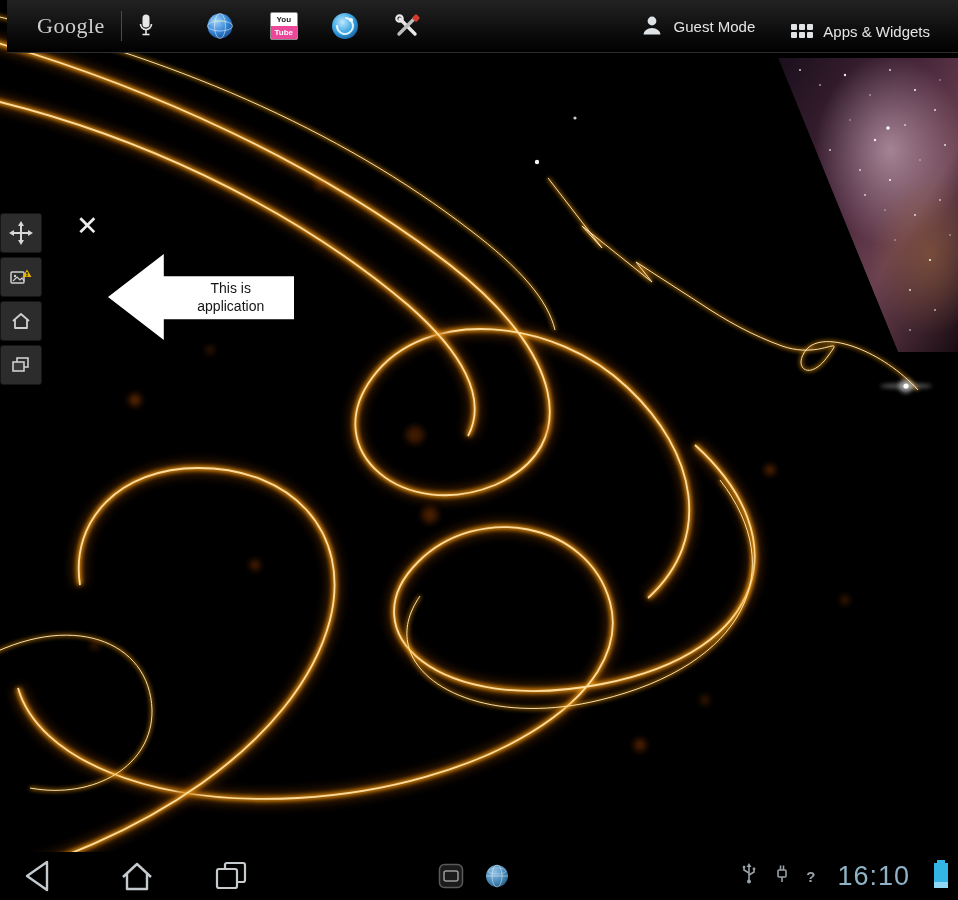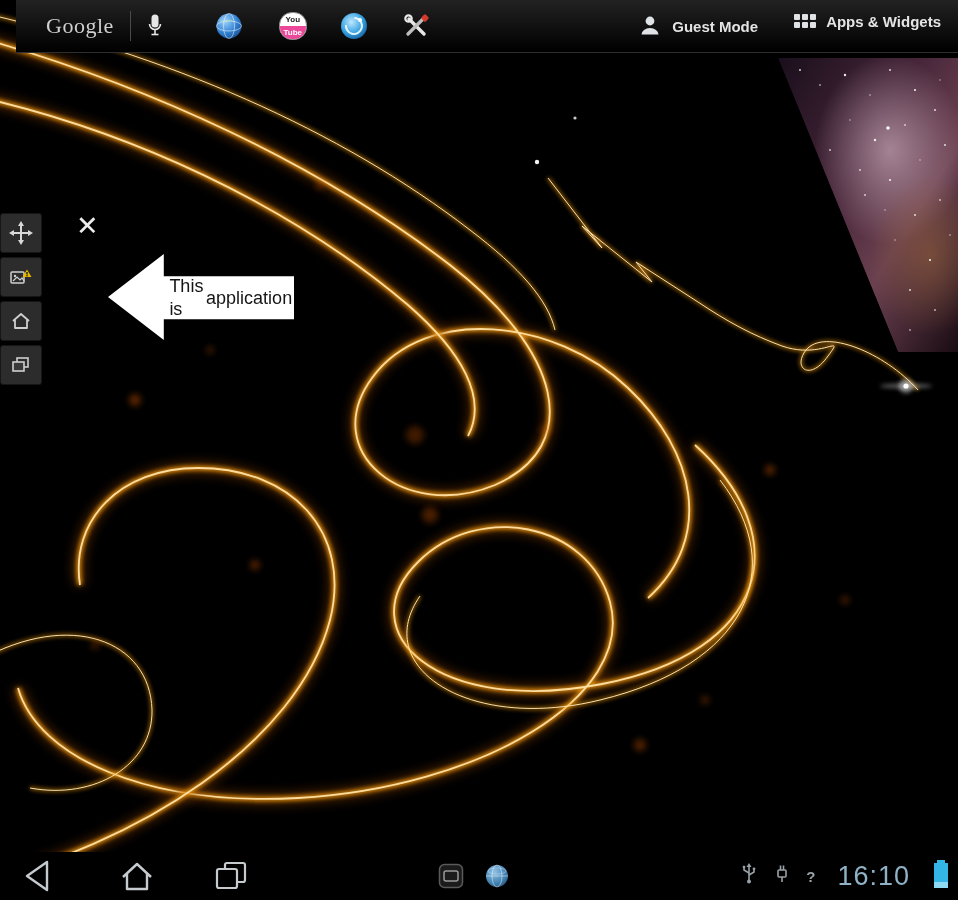--- a/index.html
+++ b/index.html
@@ -1,57 +1,57 @@
 <!DOCTYPE html>
 <html><head>
 <meta charset="utf-8">
 <style>
   html,body{margin:0;padding:0;background:#111;}
   .screen{position:relative;width:958px;height:900px;background:#000;overflow:hidden;
           font-family:"Liberation Sans",sans-serif;}
   .wallpaper{position:absolute;left:0;top:0;z-index:0;}
 
   
-  .topbar{position:absolute;top:0;left:16px;right:0;height:52px;display:flex;align-items:center;
+  .topbar{position:absolute;top:0;left:7px;right:0;height:52px;display:flex;align-items:center;
           background:linear-gradient(180deg,#222 0%,#0a0a0a 70%,#000 100%);
           border-bottom:1px solid #2e2e2e;z-index:20;}
   .google-logo{font-family:"Liberation Serif",serif;font-size:22px;color:#cfcfcf;
                margin-left:30px;letter-spacing:.5px;cursor:pointer;}
   .tb-divider{width:1px;height:30px;background:#4a4a4a;margin-left:16px;}
   .tb-icon{display:flex;align-items:center;justify-content:center;cursor:pointer;}
   .tb-mic{margin-left:16px;}
   .tb-browser{margin-left:52px;}
   .tb-youtube{margin-left:36px;}
   .tb-maps{margin-left:32px;}
   .tb-tools{margin-left:32px;}
-  .yt{width:26px;height:26px;border-radius:13px;background:#fff;overflow:hidden;
+  .yt{width:26px;height:26px;border-radius:2px;background:#fff;overflow:hidden;
       border:1px solid #8a8a8a;display:flex;flex-direction:column;}
   .yt-top{flex:1;display:flex;align-items:center;justify-content:center;
           color:#222;font-size:8px;font-weight:bold;line-height:1;}
   .yt-bot{flex:1;display:flex;align-items:center;justify-content:center;
           background:#ec4899;color:#fff;font-size:8px;font-weight:bold;line-height:1;}
-  .tb-right{margin-left:auto;display:flex;align-items:flex-start;margin-right:17px;gap:36px;font-weight:bold;}
+  .tb-right{margin-left:auto;display:flex;align-items:flex-end;margin-right:28px;gap:36px;}
   .tb-action{display:flex;align-items:center;gap:10px;color:#e4e4e4;font-size:15px;cursor:pointer;}
   .grid6{display:grid;grid-template-columns:repeat(3,6px);grid-auto-rows:6px;gap:2px;}
   .grid6 span{background:#dfe3e6;border-radius:1px;}
 
   
   .side{position:absolute;left:0;top:213px;width:42px;display:flex;flex-direction:column;gap:4px;z-index:15;}
   .side-btn{height:38px;background:rgba(52,52,52,.85);border:1px solid #161616;border-radius:3px;
             display:flex;align-items:center;justify-content:center;cursor:pointer;}
   .close-x{position:absolute;left:76px;top:212px;font-size:27px;color:#ececec;z-index:15;
            line-height:1;cursor:pointer;font-family:"DejaVu Sans",sans-serif;}
 
   
   .callout{position:absolute;left:108px;top:254px;width:186px;height:86px;z-index:15;}
   .callout-shape{position:absolute;inset:0;background:#fff;
      clip-path:polygon(0 50%,30% 0,30% 26%,100% 26%,100% 76%,30% 76%,30% 100%);}
   .callout-text{position:absolute;left:33%;top:26%;bottom:24%;right:1%;
-     display:flex;flex-direction:row;align-items:center;justify-content:center;
-     font-size:18px;color:#151515;line-height:1.25;}
+     display:flex;flex-direction:column;align-items:center;justify-content:center;
+     font-size:14px;color:#151515;line-height:1.25;}
 
   
   .navbar{position:absolute;left:0;right:0;bottom:0;height:48px;background:#000;z-index:20;
           display:flex;align-items:center;}
   .nav-btn{display:flex;align-items:center;justify-content:center;cursor:pointer;}
   .nav-back{margin-left:16px;}
   .nav-home{margin-left:52px;}
   .nav-recents{margin-left:48px;}
   .nav-center{position:absolute;left:438px;top:0;bottom:0;display:flex;align-items:center;gap:20px;}
   .nav-right{position:absolute;right:8px;top:0;bottom:0;display:flex;align-items:center;gap:16px;}

